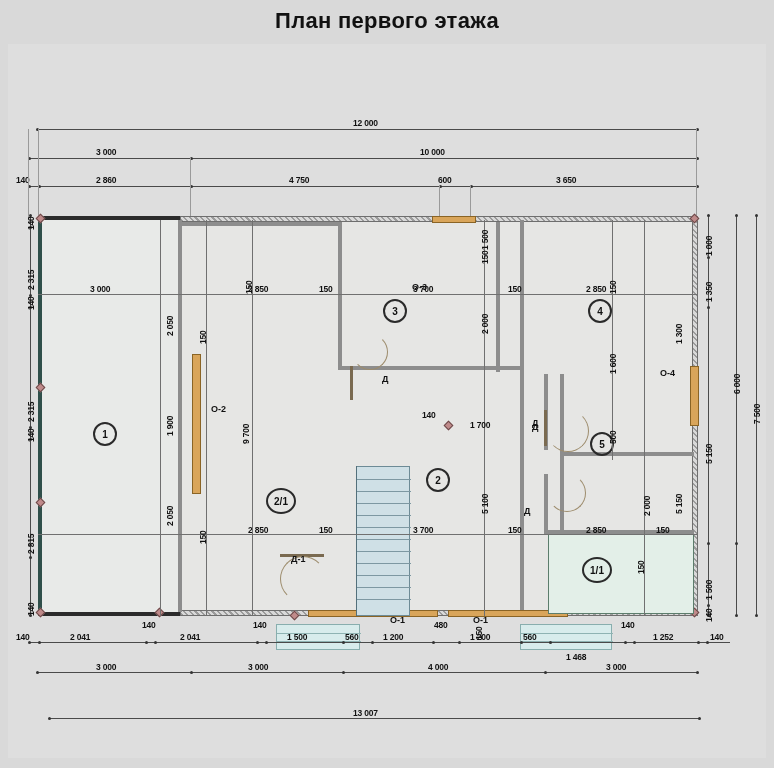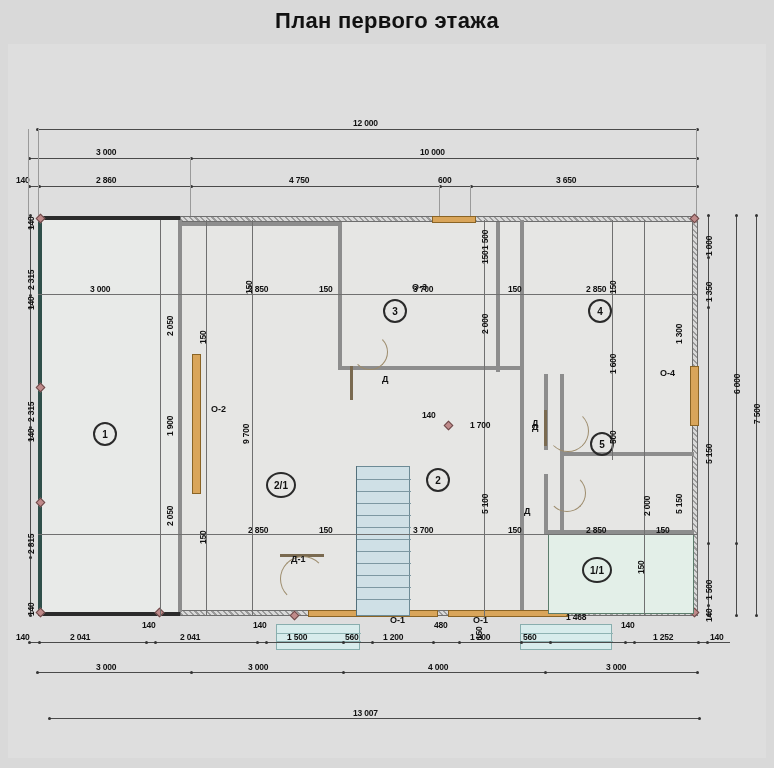--- a/index.html
+++ b/index.html
@@ -281,21 +281,21 @@
       <div class="porch-step" style="left:0;top:8px;width:92px;"></div>
       <div class="porch-step" style="left:0;top:16px;width:92px;"></div>
     </div>
 
     <div class="bubble b1" style="left:85px;top:378px;">
       <span>1</span>
     </div>
     <div class="bubble b1" style="left:418px;top:424px;">
       <span>2</span>
     </div>
-    <div class="bubble b2" style="left:258px;top:428px;">
+    <div class="bubble b2" style="left:258px;top:444px;">
       <span>2/1</span>
     </div>
     <div class="bubble b1" style="left:375px;top:255px;">
       <span>3</span>
     </div>
     <div class="bubble b1" style="left:580px;top:255px;">
       <span>4</span>
     </div>
     <div class="bubble b1" style="left:582px;top:388px;">
       <span>5</span>
@@ -374,21 +374,21 @@
     <div class="dim-txt" style="left:62px;top:588px;">2 041</div>
     <div class="dim-txt" style="left:134px;top:576px;">140</div>
     <div class="dim-txt" style="left:172px;top:588px;">2 041</div>
     <div class="dim-txt" style="left:245px;top:576px;">140</div>
     <div class="dim-txt" style="left:279px;top:588px;">1 500</div>
     <div class="dim-txt" style="left:337px;top:588px;">560</div>
     <div class="dim-txt" style="left:375px;top:588px;">1 200</div>
     <div class="dim-txt" style="left:426px;top:576px;">480</div>
     <div class="dim-txt" style="left:462px;top:588px;">1 200</div>
     <div class="dim-txt" style="left:515px;top:588px;">560</div>
-    <div class="dim-txt" style="left:558px;top:568px;">1 468</div>
+    <div class="dim-txt" style="left:558px;top:608px;">1 468</div>
     <div class="dim-txt" style="left:613px;top:576px;">140</div>
     <div class="dim-txt" style="left:645px;top:588px;">1 252</div>
     <div class="dim-txt" style="left:702px;top:588px;">140</div>
 
     <div class="dim-line" style="left:30px;top:628px;width:660px;"></div>
     <div class="tick" style="left:28px;top:626.5px;"></div>
     <div class="tick" style="left:182px;top:626.5px;"></div>
     <div class="tick" style="left:334px;top:626.5px;"></div>
     <div class="tick" style="left:536px;top:626.5px;"></div>
     <div class="tick" style="left:688px;top:626.5px;"></div>

